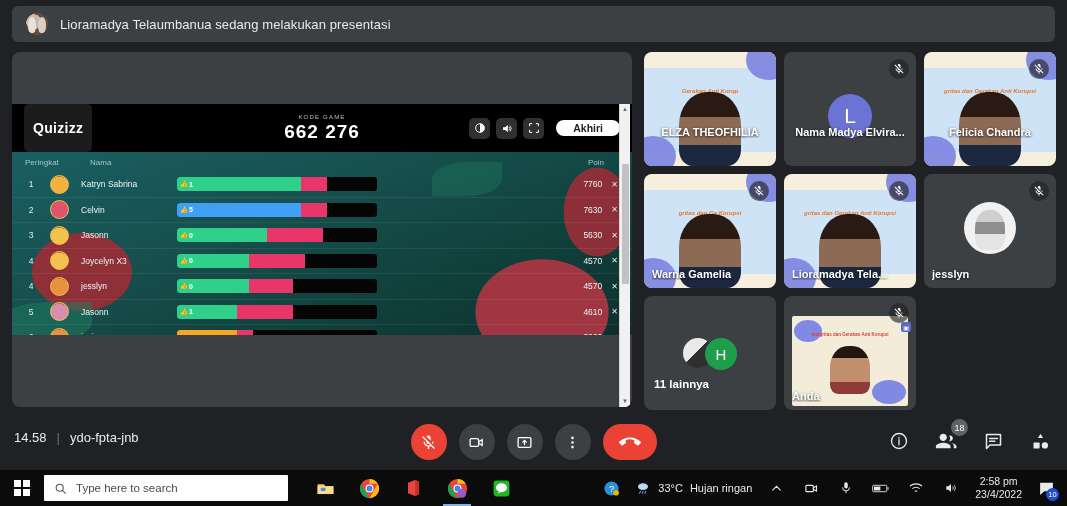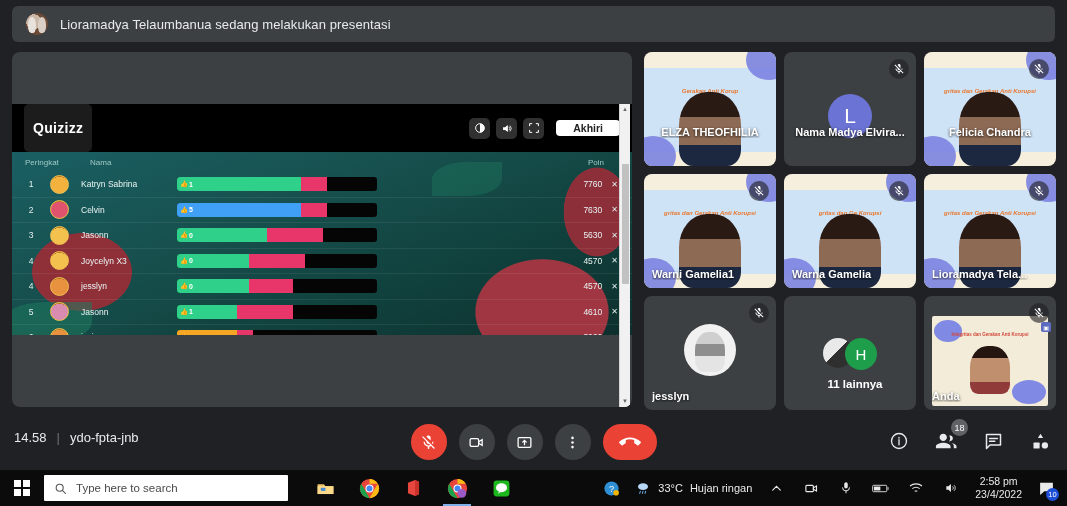--- a/index.html
+++ b/index.html
@@ -49,21 +49,21 @@
   }
   .qz-code { position:absolute; left:0; right:0; text-align:center; }
   .qz-code-lbl { color:#bdbdbd; font-size:6px; letter-spacing:1.2px; }
   .qz-code-num { color:#fff; font-size:19px; font-weight:bold; letter-spacing:1px; margin-top:1px; }
   .qz-tools { position:absolute; right:12px; display:flex; align-items:center; gap:6px; }
   .qz-btn {
     width:21px; height:21px; border-radius:5px; background:#303030;
     display:flex; align-items:center; justify-content:center; color:#fff; font-size:10px;
   }
   .qz-end {
-    background:#fff; color:#222; border-radius:4px; font-size:10.5px;
+    background:#fff; color:#222; border-radius:12px; font-size:10.5px;
     padding:2px 17px; font-weight:600; margin-left:6px;
   }
 
   
   .qz-board {
     position:absolute; left:0; top:100px; width:620px; height:183px; overflow:hidden;
     background:
       radial-gradient(ellipse 90px 70px at 70px 120px, #8f2f38 0 55%, transparent 56%),
       radial-gradient(ellipse 70px 55px at 96px 215px, #7d2a33 0 55%, transparent 56%),
       radial-gradient(ellipse 120px 95px at 530px 160px, #a03641 0 55%, transparent 56%),
@@ -170,21 +170,21 @@
   .more-stack { position:absolute; left:50%; top:42px; transform:translateX(-50%); display:flex; }
   .more-a {
     width:30px; height:30px; border-radius:50%;
     background:linear-gradient(135deg,#e9e9e9 0 45%,#2f2f2f 46% 100%);
   }
   .more-b {
     width:32px; height:32px; border-radius:50%; background:#1e9e4a; margin-left:-8px;
     display:flex; align-items:center; justify-content:center; color:#fff; font-size:15px;
   }
   .more-label {
-    position:absolute; left:0; right:0; top:82px; text-align:center;
+    position:absolute; left:0; right:0; top:82px; 
     color:#fff; font-size:11.5px; font-weight:600;padding-left:10px;
   }
   .anda-slide {
     position:absolute; left:8px; top:20px; right:8px; bottom:4px;
     background:linear-gradient(#f3ecd9,#f3ecd9); border-radius:2px; overflow:hidden;
   }
   .anda-slide .b1 { position:absolute; left:2px; top:4px; width:28px; height:22px; border-radius:50%; background:#8089e3; }
   .anda-slide .b2 { position:absolute; right:2px; bottom:2px; width:34px; height:24px; border-radius:50%; background:#8089e3; }
   .anda-slide .txt { position:absolute; left:0; right:0; top:16px; text-align:center; color:#d2473a; font-size:4.5px; font-weight:bold; }
   .anda-face {
@@ -259,20 +259,24 @@
 
   <div class="banner">
     <div class="banner-avatar"></div>
     <div class="banner-text">Lioramadya Telaumbanua sedang melakukan presentasi</div>
   </div>
 
   <div class="share-wrap">
 
     <div class="qz-bar">
       <div class="qz-logo">Quizizz</div>
+      <div class="qz-code">
+        <div class="qz-code-lbl">KODE GAME</div>
+        <div class="qz-code-num">662 276</div>
+      </div>
       <div class="qz-tools">
         <div class="qz-btn">
           <svg width="10" height="10" viewBox="0 0 16 16">
               <circle cx="8" cy="8" r="7" fill="none" stroke="#fff" stroke-width="1.5"></circle>
               <path d="M8 1 A7 7 0 0 1 8 15 Z" fill="#fff"></path>
             </svg>
         </div>
         <div class="qz-btn">
           <svg width="11" height="11" viewBox="0 0 16 16">
               <path d="M3 6h3l4-3v10l-4-3H3z" fill="#fff"></path>
@@ -428,35 +432,20 @@
           <div class="slide-blob" style="right:-16px;top:-12px;"></div>
           <div class="slide-title">gritas dan Gerakan Anti Korupsi</div>
           <div class="person"></div>
         </div>
         <div class="mic-off">
           <svg width="12" height="12" viewBox="0 0 24 24" fill="#fff">
             <path d="M19 11h-1.7c0 .74-.16 1.43-.43 2.05l1.23 1.23c.56-.98.9-2.09.9-3.28zM14.98 11.17V5c0-1.66-1.34-3-3-3-1.23 0-2.28.74-2.75 1.79l5.75 7.38zM4.27 3L3 4.27l6.01 6.01V11c0 1.66 1.33 3 2.99 3 .22 0 .44-.03.65-.08l1.66 1.66c-.71.33-1.5.52-2.31.52-2.76 0-5.3-2.1-5.3-5.1H5c0 3.41 2.72 6.23 6 6.72V21h2v-3.28c.91-.13 1.77-.45 2.54-.9L19.73 21 21 19.73 4.27 3z"></path>
           </svg>
         </div>
         <div class="tile-name centered">Felicia Chandra</div>
-      </div>
-      <div class="tile">
-        <div class="tile-video">
-          <div class="slide-bg"></div>
-          <div class="slide-blob" style="left:-14px;bottom:-10px;"></div>
-          <div class="slide-blob" style="right:-16px;top:-12px;"></div>
-          <div class="slide-title">gritas dan Gerakan Anti Korupsi</div>
-          <div class="person"></div>
-        </div>
-        <div class="mic-off">
-          <svg width="12" height="12" viewBox="0 0 24 24" fill="#fff">
-            <path d="M19 11h-1.7c0 .74-.16 1.43-.43 2.05l1.23 1.23c.56-.98.9-2.09.9-3.28zM14.98 11.17V5c0-1.66-1.34-3-3-3-1.23 0-2.28.74-2.75 1.79l5.75 7.38zM4.27 3L3 4.27l6.01 6.01V11c0 1.66 1.33 3 2.99 3 .22 0 .44-.03.65-.08l1.66 1.66c-.71.33-1.5.52-2.31.52-2.76 0-5.3-2.1-5.3-5.1H5c0 3.41 2.72 6.23 6 6.72V21h2v-3.28c.91-.13 1.77-.45 2.54-.9L19.73 21 21 19.73 4.27 3z"></path>
-          </svg>
-        </div>
-        <div class="tile-name">Warni Gamelia1</div>
       </div>
       <div class="tile">
         <div class="tile-video">
           <div class="slide-bg"></div>
           <div class="slide-blob" style="left:-14px;bottom:-10px;"></div>
           <div class="slide-blob" style="right:-16px;top:-12px;"></div>
           <div class="slide-title">gritas dan Ge          Korupsi</div>
           <div class="person"></div>
         </div>
         <div class="mic-off">

